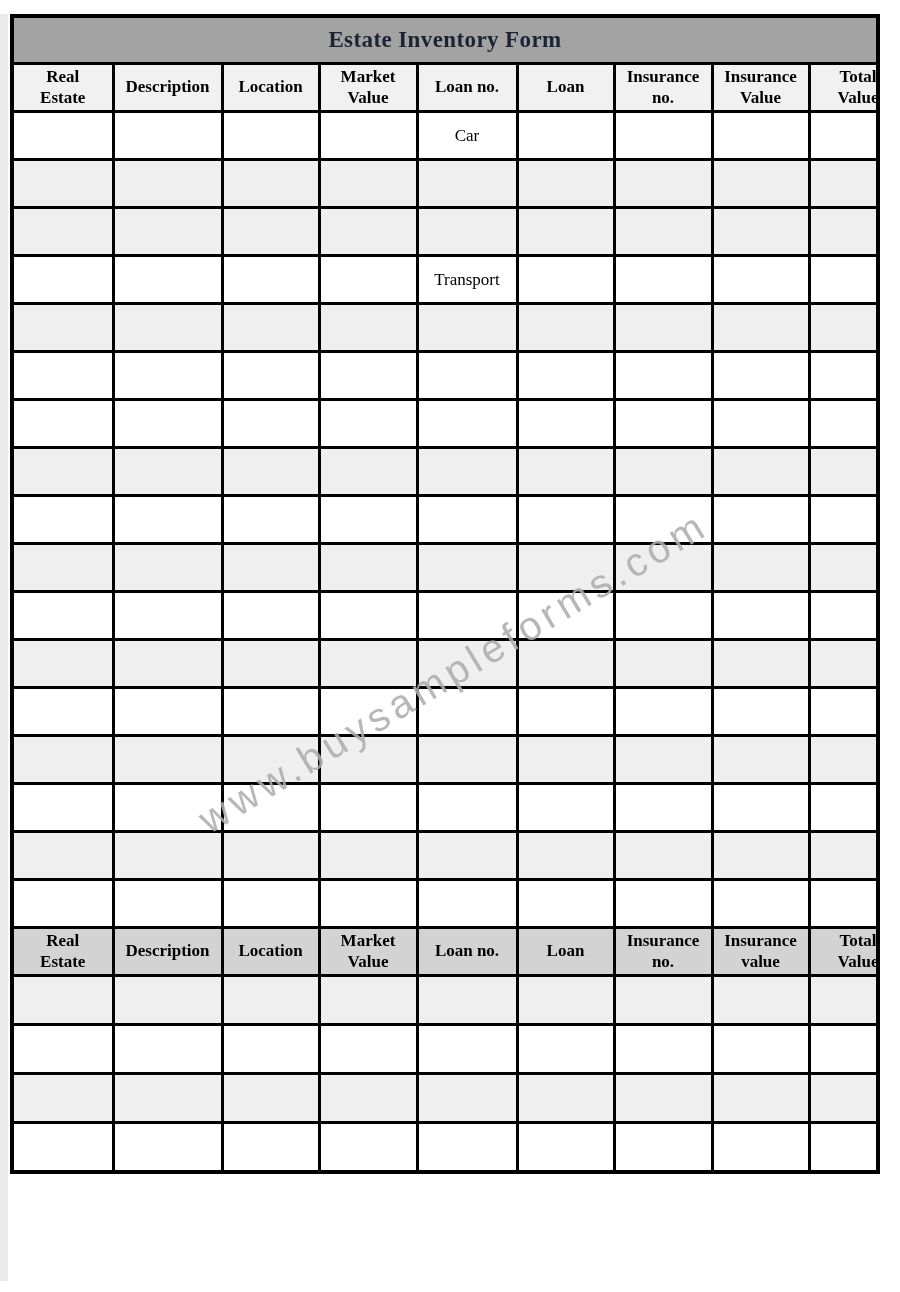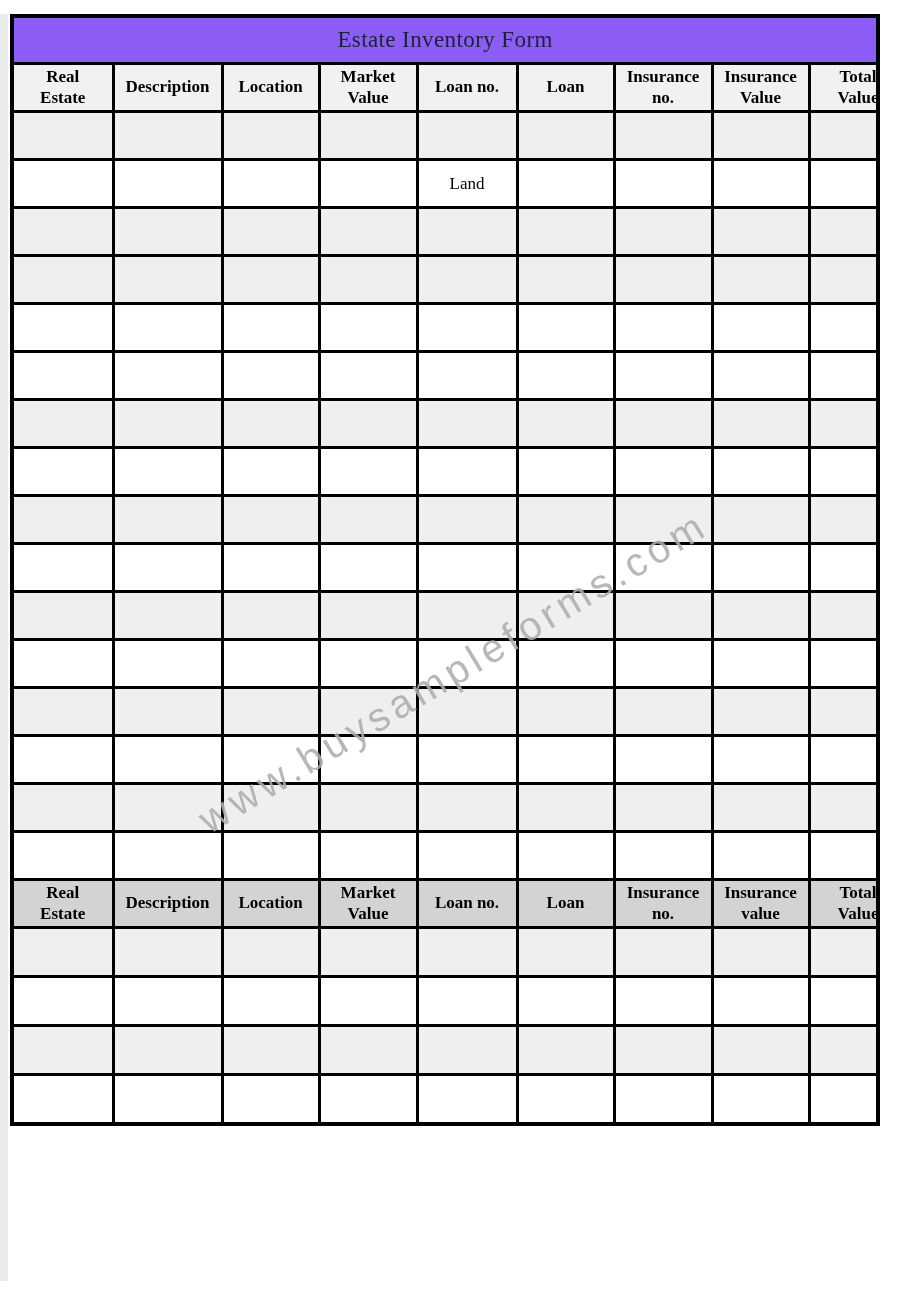--- a/index.html
+++ b/index.html
@@ -21,23 +21,23 @@
     border:4px solid #000000;
   }
   .form-table th,.form-table td{
     border:3px solid #000000;
     padding:0;
     text-align:center;
     vertical-align:middle;
     overflow:hidden;
   }
   .row-title td{
-    background:#8b5cf6;
+    background:#a3a3a3;
     height:44px;
-    font-weight:normal;
+    font-weight:bold;
     font-size:23px;
     letter-spacing:.4px;
     color:#1c2433;
     font-family:"Liberation Serif", serif;
   }
   .row-head th{
     background:#f1f1f1;
     height:45px;
     font-weight:bold;
     font-size:17px;
@@ -111,48 +111,59 @@
       <th>Insurance
 no.</th>
       <th>Insurance
 Value</th>
       <th class="col-last"><span class="clip">Total
 Value</span></th>
     </tr>
   </thead>
 
   <tbody class="main-body">
-      <tr class="row-gray">
-        <td></td>
-        <td></td>
-        <td></td>
-        <td></td>
-        <td></td>
-        <td></td>
-        <td></td>
-        <td></td>
-        <td class="col-last"></td>
-      </tr>
-      <tr class="row-white">
-        <td></td>
-        <td></td>
-        <td></td>
-        <td></td>
-        <td>Land</td>
-        <td></td>
-        <td></td>
-        <td></td>
-        <td class="col-last"></td>
-      </tr>
-      <tr class="row-gray">
-        <td></td>
-        <td></td>
-        <td></td>
-        <td></td>
-        <td></td>
+      <tr class="row-white">
+        <td></td>
+        <td></td>
+        <td></td>
+        <td></td>
+        <td>Car</td>
+        <td></td>
+        <td></td>
+        <td></td>
+        <td class="col-last"></td>
+      </tr>
+      <tr class="row-gray">
+        <td></td>
+        <td></td>
+        <td></td>
+        <td></td>
+        <td></td>
+        <td></td>
+        <td></td>
+        <td></td>
+        <td class="col-last"></td>
+      </tr>
+      <tr class="row-gray">
+        <td></td>
+        <td></td>
+        <td></td>
+        <td></td>
+        <td></td>
+        <td></td>
+        <td></td>
+        <td></td>
+        <td class="col-last"></td>
+      </tr>
+      <tr class="row-white">
+        <td></td>
+        <td></td>
+        <td></td>
+        <td></td>
+        <td>Transport</td>
         <td></td>
         <td></td>
         <td></td>
         <td class="col-last"></td>
       </tr>
       <tr class="row-gray">
         <td></td>
         <td></td>
         <td></td>
         <td></td>

